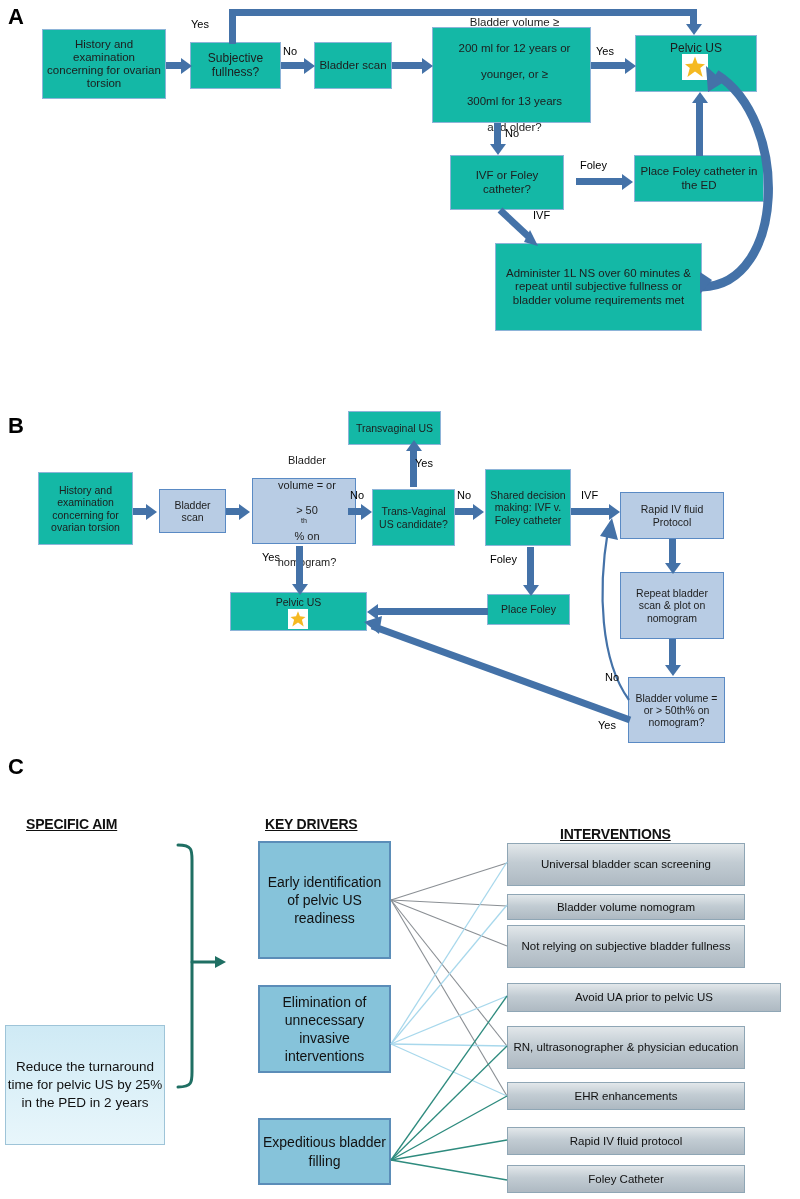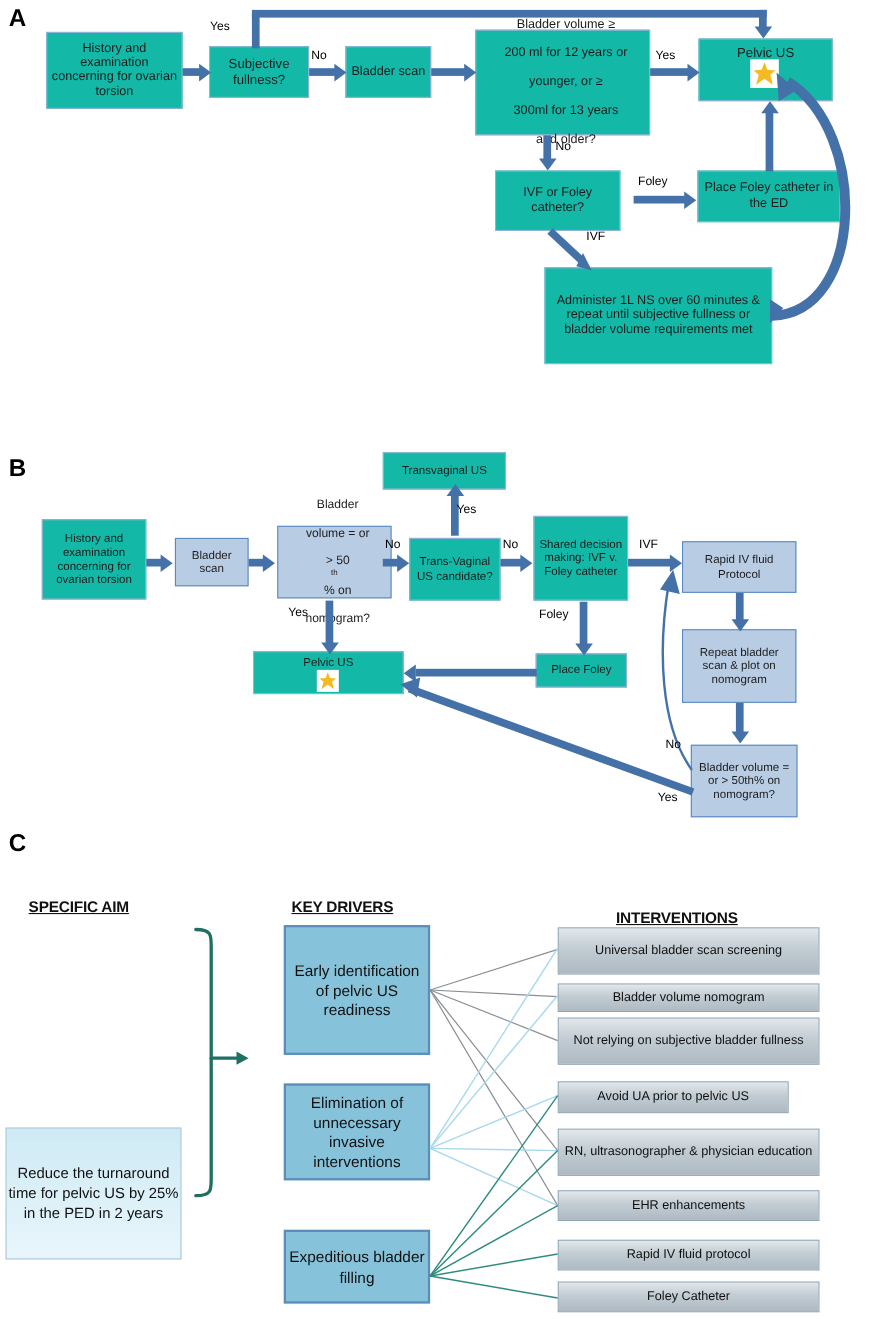--- a/index.html
+++ b/index.html
@@ -155,21 +155,21 @@
 
 <div class="box blue" style="left:252px;top:478px;width:104px;height:66px;font-size:11px;">
   <span>
     <span>Bladder</span><br>
     <span>volume = or</span><br>
     <span>&gt; 50</span><sup>th</sup><span>% on</span><br>
     <span>nomogram?</span>
   </span>
   </div>
 
-<div class="box green" style="left:348px;top:411px;width:112px;height:34px;font-size:10.5px;">
+<div class="box green" style="left:348px;top:411px;width:93px;height:34px;font-size:10.5px;">
   <span>Transvaginal US</span>
   </div>
 
 <div class="box green" style="left:372px;top:489px;width:83px;height:57px;font-size:10.5px;">
   <span>Trans-Vaginal US candidate?</span>
   </div>
 
 <div class="box green" style="left:485px;top:469px;width:86px;height:77px;font-size:10.5px;">
   <span>Shared decision making: IVF v. Foley catheter</span>
   </div>
@@ -272,21 +272,21 @@
 
 <div class="iv" style="left:507px;top:843px;width:238px;height:43px;">
   <span>Universal bladder scan screening</span>
   </div>
 <div class="iv" style="left:507px;top:894px;width:238px;height:26px;">
   <span>Bladder volume nomogram</span>
   </div>
 <div class="iv" style="left:507px;top:925px;width:238px;height:43px;">
   <span>Not relying on subjective bladder fullness</span>
   </div>
-<div class="iv" style="left:507px;top:983px;width:210px;height:29px;text-align:center;">
+<div class="iv" style="left:507px;top:983px;width:274px;height:29px;text-align:center;">
   <span>Avoid UA prior to pelvic US</span>
   </div>
 <div class="iv" style="left:507px;top:1026px;width:238px;height:43px;">
   <span>RN, ultrasonographer &amp; physician education</span>
   </div>
 <div class="iv" style="left:507px;top:1082px;width:238px;height:28px;">
   <span>EHR enhancements</span>
   </div>
 <div class="iv" style="left:507px;top:1127px;width:238px;height:28px;">
   <span>Rapid IV fluid protocol</span>

